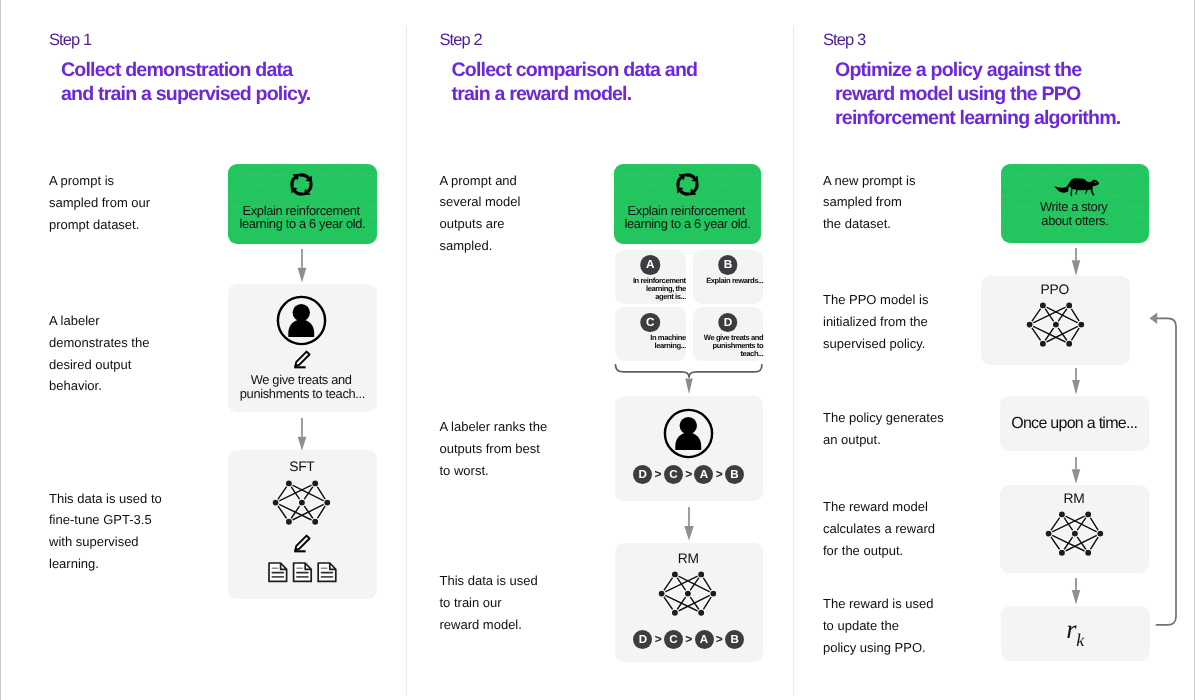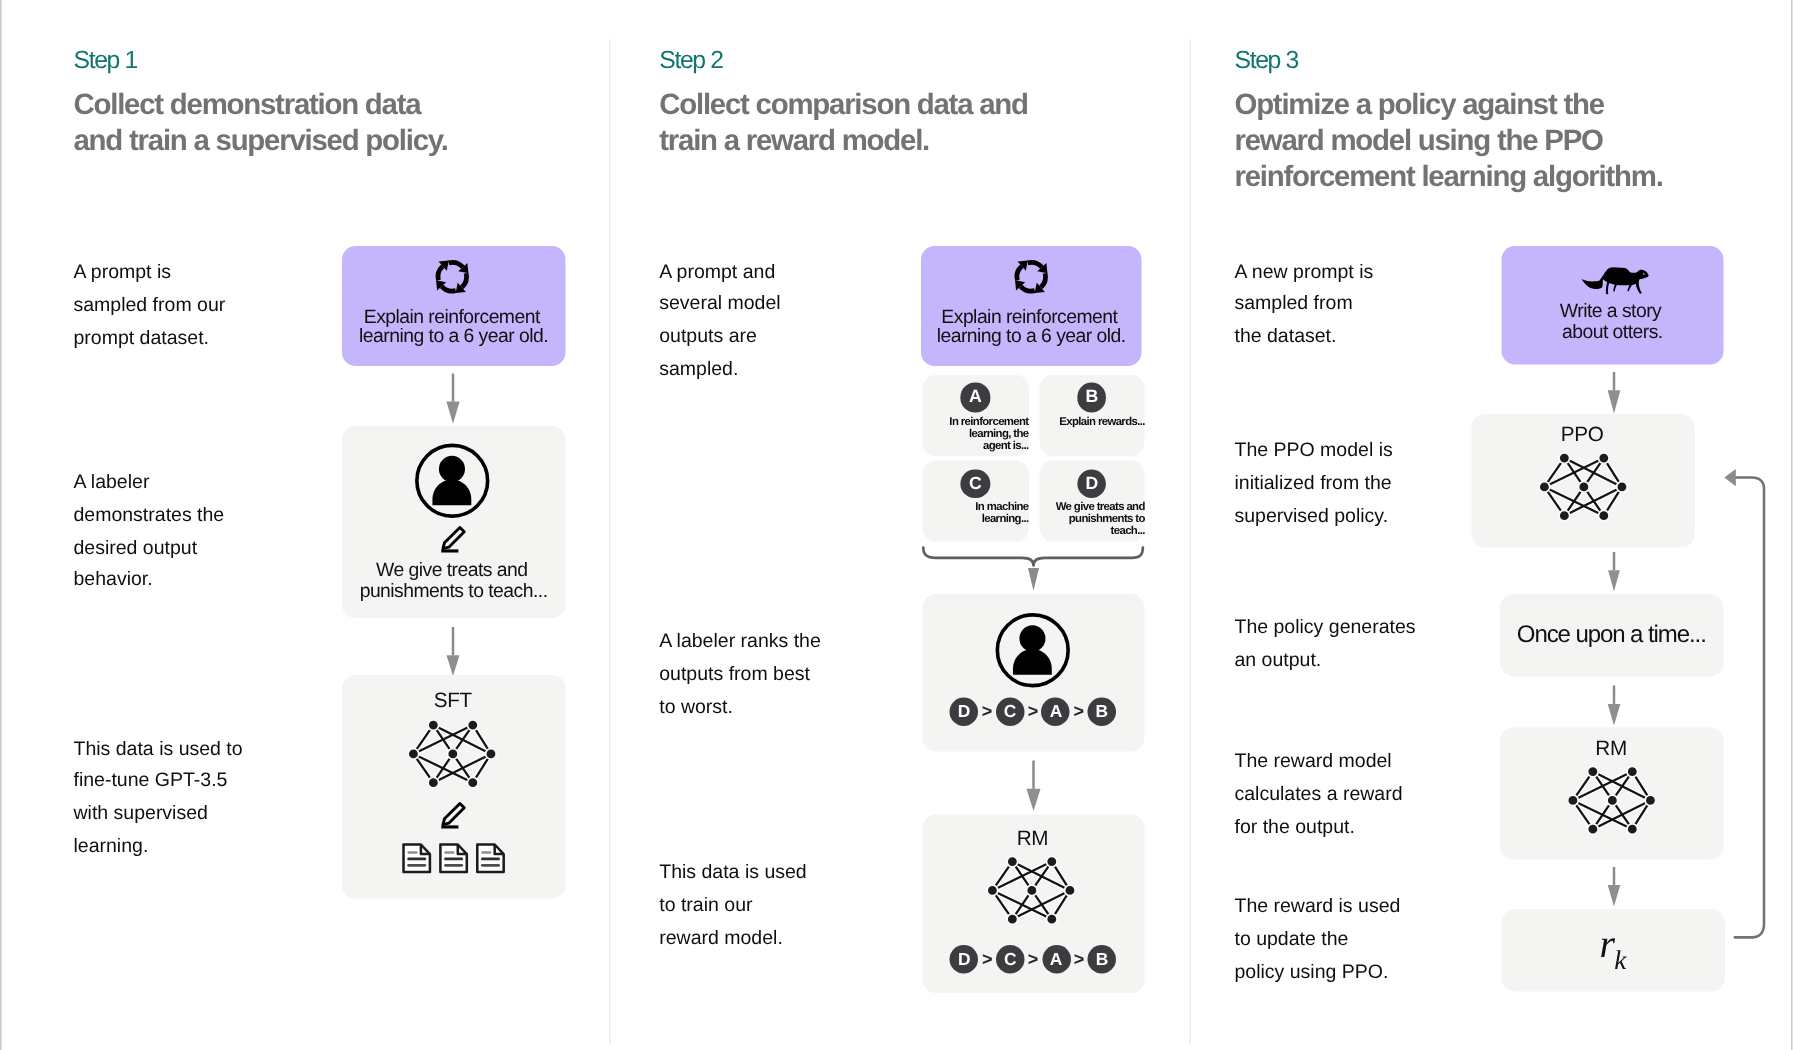--- a/index.html
+++ b/index.html
@@ -3,27 +3,27 @@
 <meta charset="utf-8">
 <title>RLHF Steps</title>
 <style>
   html,body{margin:0;padding:0;}
   body{width:1195px;height:700px;background:#ffffff;
        font-family:"Liberation Sans",sans-serif;
        overflow:hidden;position:relative;text-rendering:geometricPrecision;}
   .page{position:absolute;left:0;top:0;width:1195px;height:700px;
         border-left:1px solid #c9cacb;border-right:1px solid #c9cacb;box-sizing:border-box;}
   .vdiv{position:absolute;top:26px;width:1px;height:670px;background:#ececec;}
-  .step-label{position:absolute;font-size:16.5px;color:#0f766e;letter-spacing:-0.9px;white-space:pre;}
-  .step-title{position:absolute;font-size:19.6px;font-weight:bold;color:#737373;
-              line-height:23.8px;letter-spacing:-0.82px;white-space:pre;}
+  .step-label{position:absolute;font-size:16.5px;color:#4c1d95;letter-spacing:-0.9px;white-space:pre;}
+  .step-title{position:absolute;font-size:19.6px;font-weight:bold;color:#6d28d9;
+              line-height:23.8px;letter-spacing:-0.82px;white-space:pre;margin-left:12px;}
   .desc{position:absolute;font-size:13px;color:#0f0f0f;line-height:21.8px;
         letter-spacing:0.0px;white-space:pre;}
   .card{position:absolute;border-radius:9px;box-sizing:border-box;background:#f4f4f3;}
-  .card.green{background:#c4b5fd;padding-left:33px;}
+  .card.green{background:#22c55e;padding-left:33px;}
   .ctext{position:absolute;left:0;width:100%;text-align:center;font-size:12.9px;
          color:#111;line-height:13.5px;letter-spacing:-0.35px;text-indent:-2.4px;white-space:pre;}
   svg{display:block;position:absolute;overflow:visible;}
   .abs{position:absolute;}
   .badge{position:absolute;left:50%;top:5.9px;transform:translateX(-50%);
          width:19.5px;height:19.5px;border-radius:50%;background:#3c3d41;color:#fff;
          font-size:11.8px;font-weight:bold;line-height:19.9px;text-align:center;}
   .otext{position:absolute;left:0;width:100%;top:27.4px;text-align:right;font-size:7.6px;
          color:#0d0d0d;line-height:7.9px;letter-spacing:-0.42px;text-indent:-0.42px;
          white-space:pre;font-weight:bold;}

